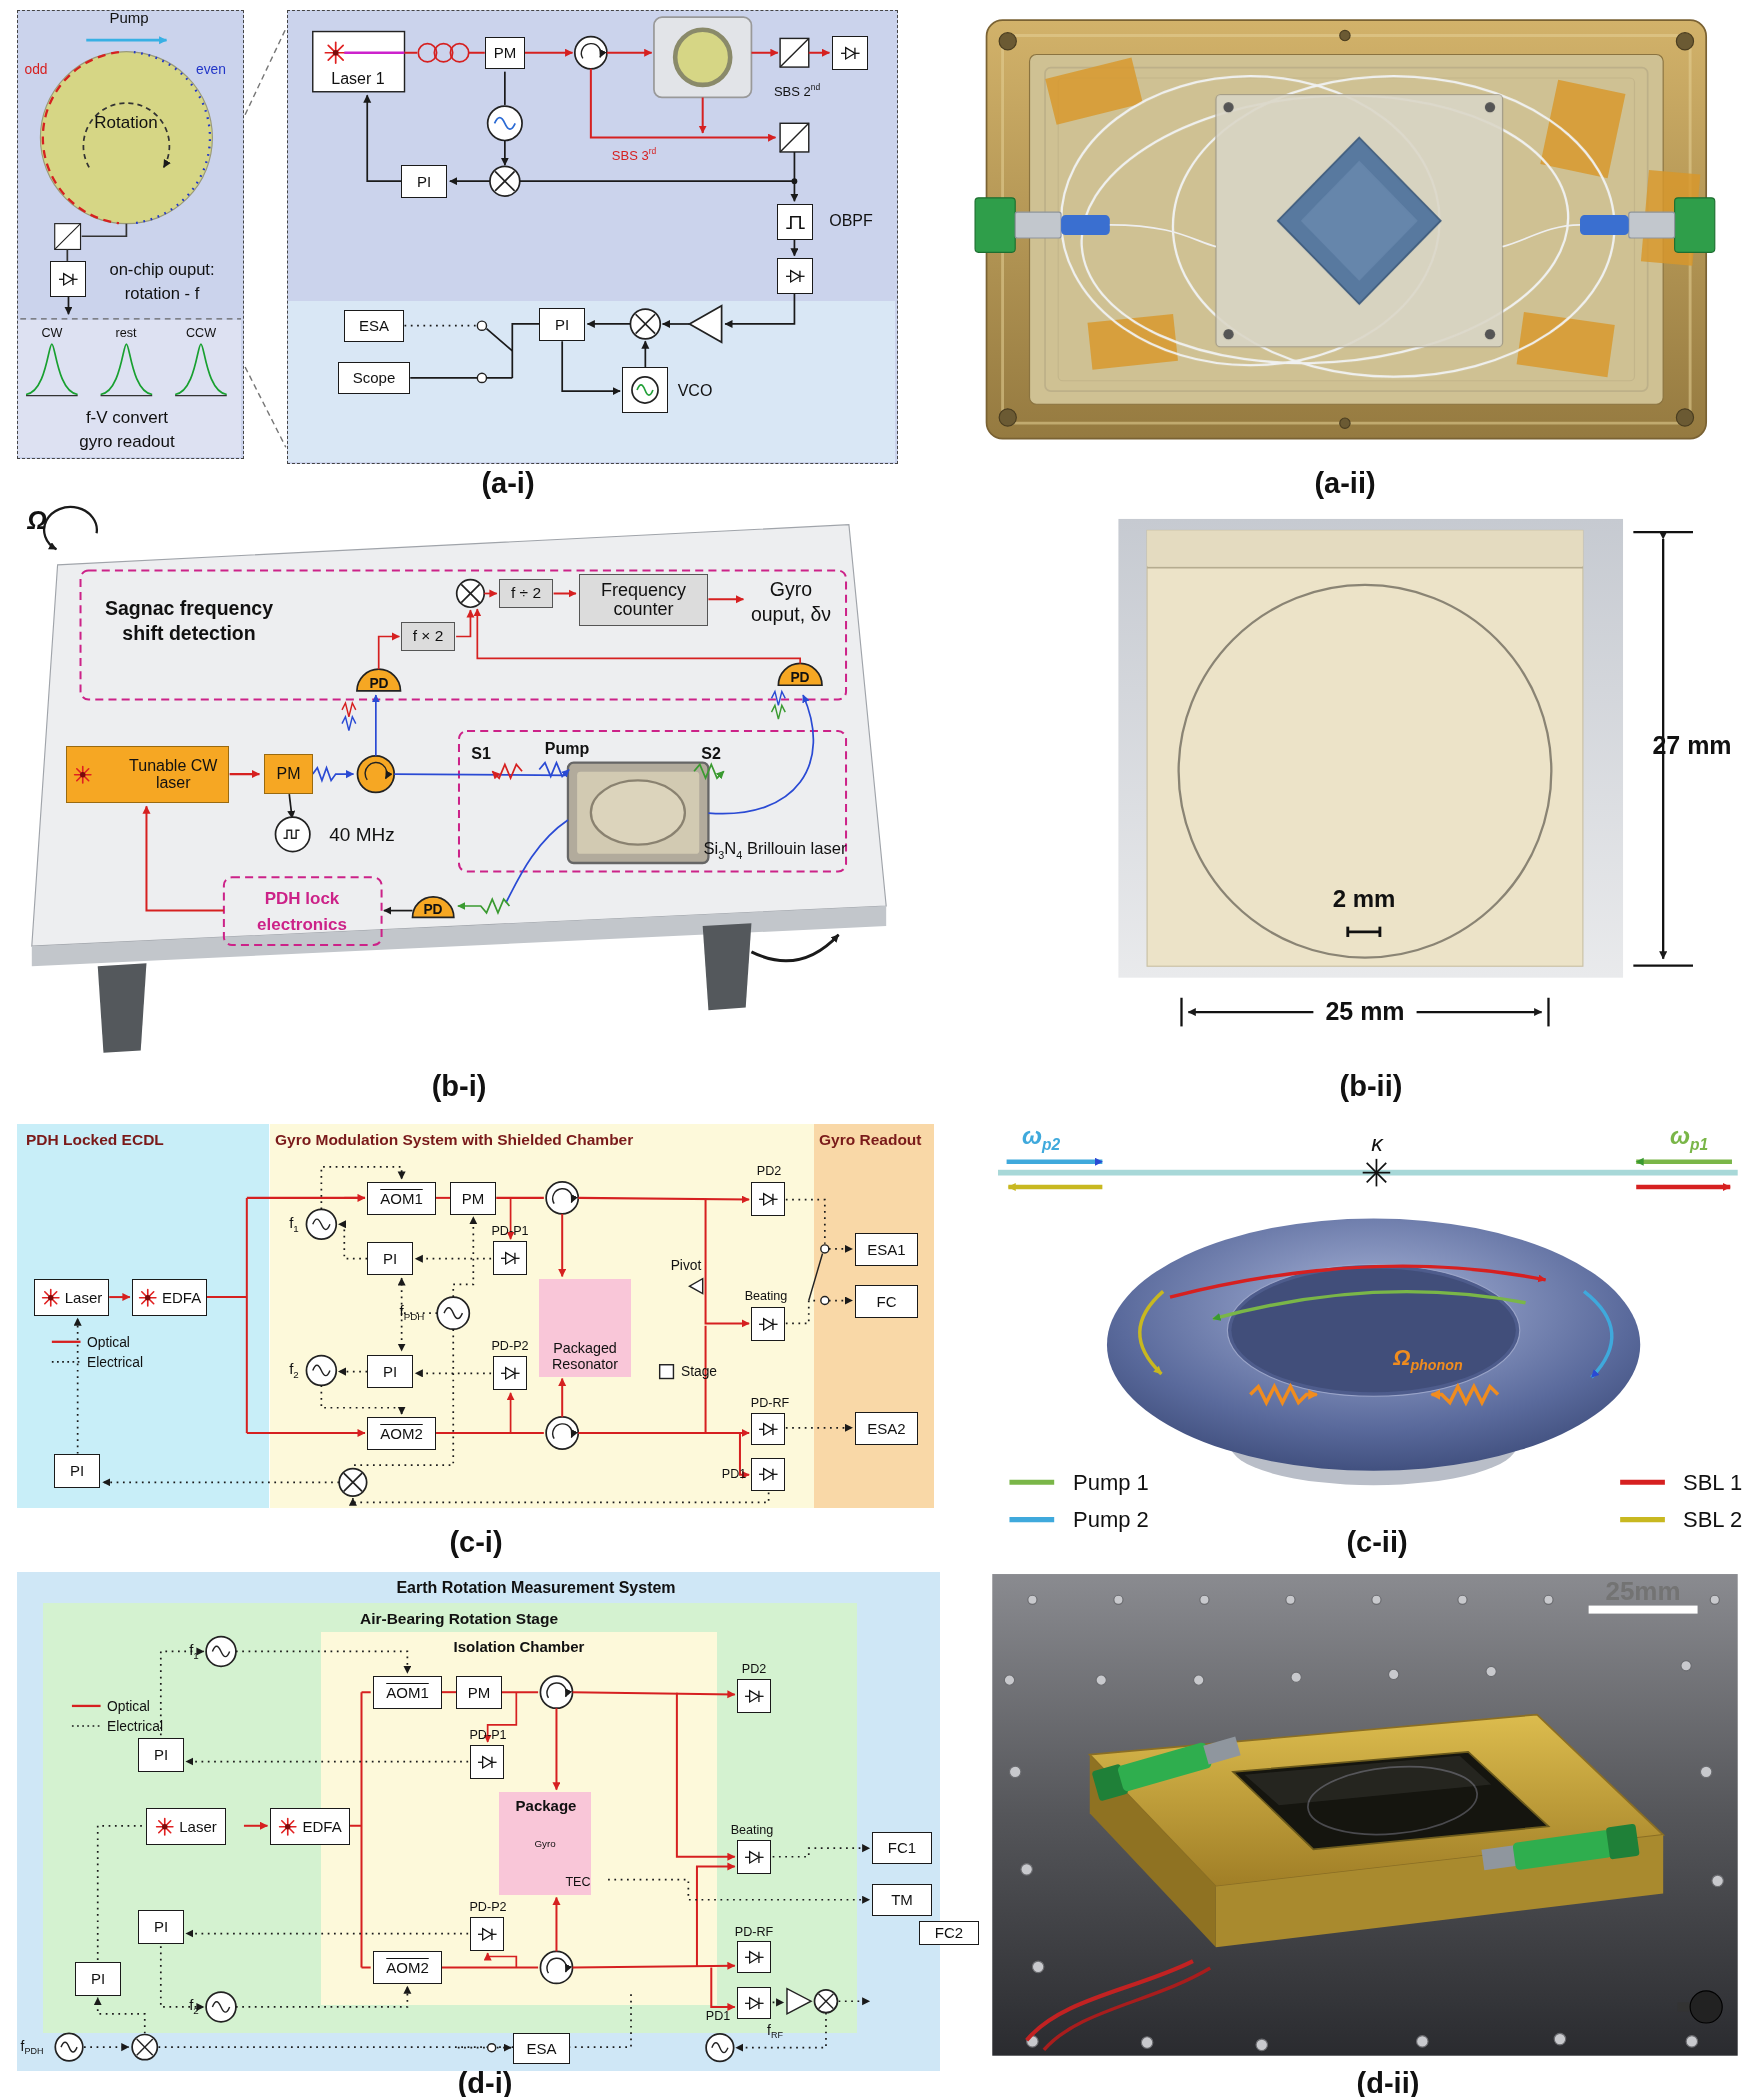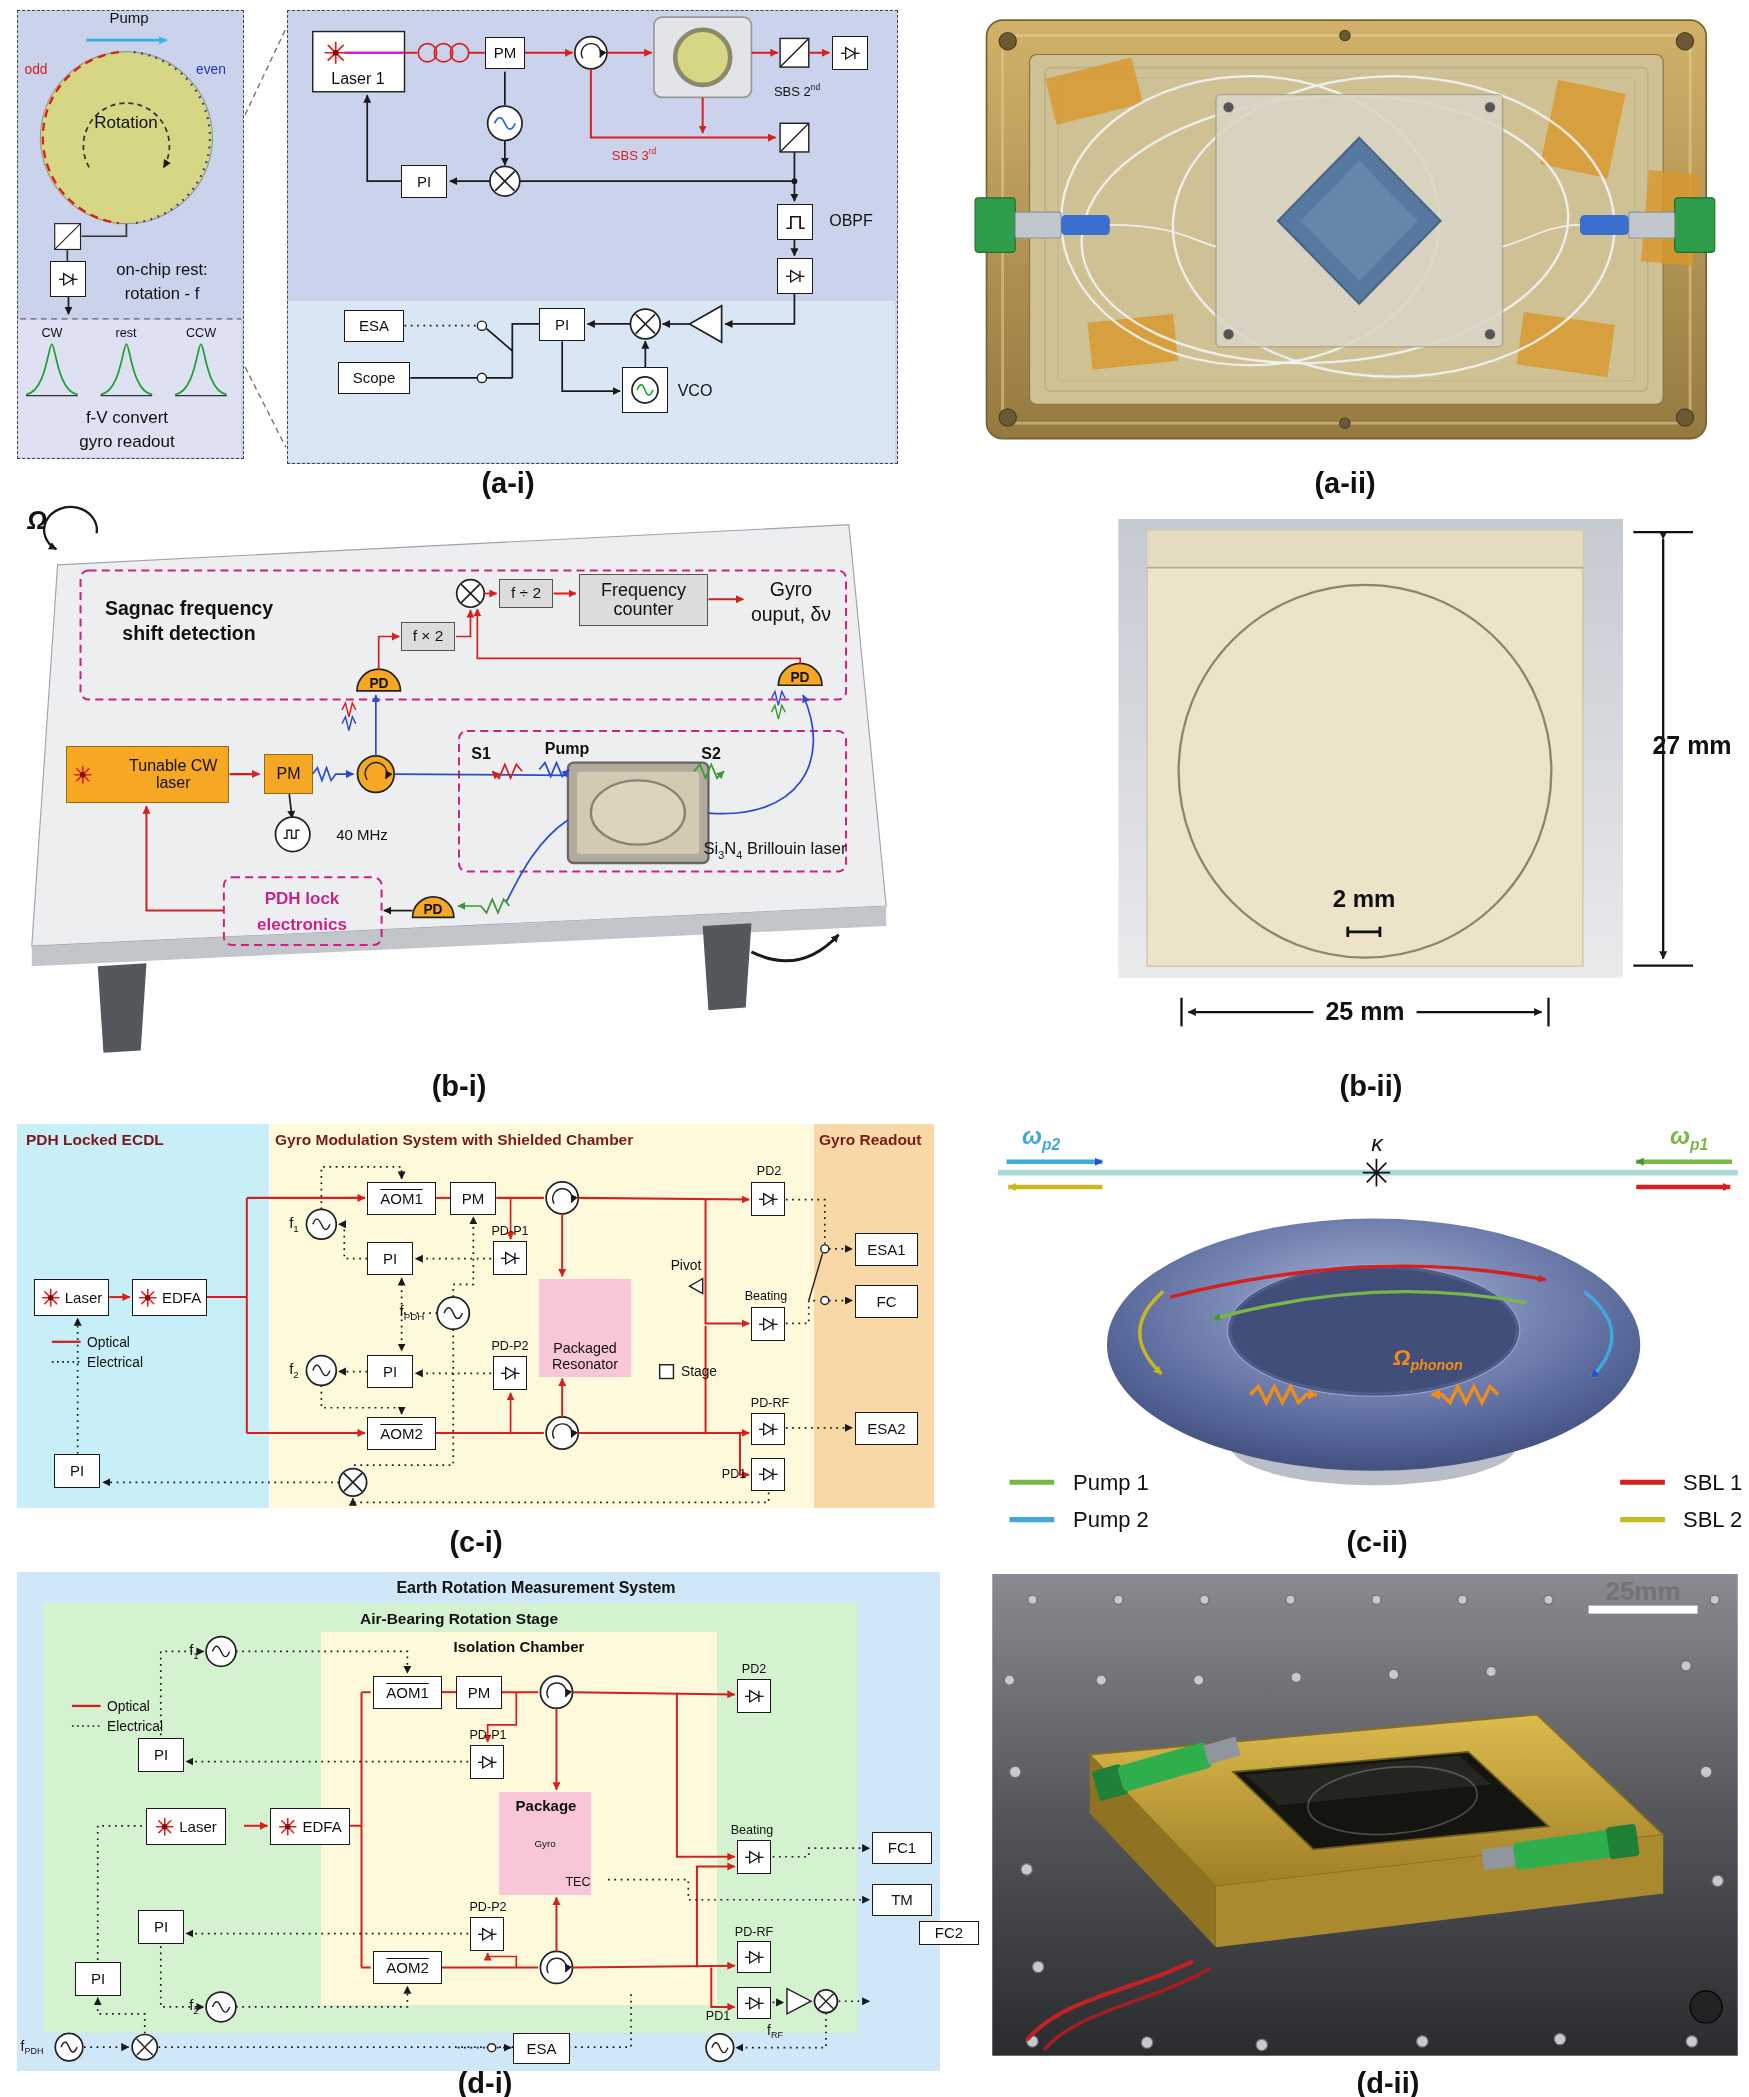--- a/index.html
+++ b/index.html
@@ -570,21 +570,21 @@
     <div class="cl" style="left:211px;top:70px;font-size:13.8px;color:#2236c8;">even</div>
     <div class="cl" style="left:126px;top:123px;font-size:17px;">Rotation</div>
     <div class="bx" style="left:50px;top:261px;width:36px;height:36px;">
       <svg class="di" viewBox="0 0 40 40">
           <path d="M11 9 L29 20 L11 31 Z" fill="none" stroke="#111" stroke-width="2.5"></path>
           <line x1="29" y1="9" x2="29" y2="31" stroke="#111" stroke-width="2.5"></line>
           <line x1="2" y1="20" x2="11" y2="20" stroke="#111" stroke-width="2.5"></line>
           <line x1="29" y1="20" x2="38" y2="20" stroke="#111" stroke-width="2.5"></line>
         </svg>
     </div>
-    <div class="cl" style="left:162px;top:270px;font-size:16.6px;">on-chip rest:</div>
+    <div class="cl" style="left:162px;top:270px;font-size:16.6px;">on-chip ouput:</div>
     <div class="cl" style="left:162px;top:294px;font-size:16.6px;">rotation - f</div>
     <div class="cl" style="left:52px;top:334px;font-size:12.6px;">CW</div>
     <div class="cl" style="left:126px;top:334px;font-size:12.6px;">rest</div>
     <div class="cl" style="left:201px;top:334px;font-size:12.6px;">CCW</div>
     <div class="cl" style="left:127px;top:418px;font-size:17px;text-align:right;">f-V convert</div>
     <div class="cl" style="left:127px;top:442px;font-size:17px;">gyro readout</div>
 
     <div class="cl" style="left:358px;top:79px;font-size:16px;">Laser 1</div>
     <div class="bx" style="left:485px;top:37px;width:40px;height:32px;">PM</div>
     <div class="cl" style="left:797px;top:91px;font-size:13px;"><span>SBS 2</span><sup>nd</sup></div>
@@ -645,21 +645,21 @@
             <line x1="18" y1="3" x2="18" y2="33"></line>
             <line x1="3" y1="18" x2="33" y2="18"></line>
             <line x1="7" y1="7" x2="29" y2="29"></line>
             <line x1="29" y1="7" x2="7" y2="29"></line>
           </g>
           <circle cx="18" cy="18" r="5" fill="#7a0c0c"></circle>
         </svg>
       <span>Tunable CW laser</span>
     </div>
     <div class="bx orangebx" style="left:264px;top:754px;width:49px;height:40px;font-size:16px;">PM</div>
-    <div class="cl" style="left:362px;top:835px;font-size:15px;">40 MHz</div>
+    <div class="cl" style="left:362px;top:835px;font-size:19px;">40 MHz</div>
     <div class="cl" style="left:302px;top:899px;font-size:17px;color:#cc2288;font-weight:bold;">PDH lock</div>
     <div class="cl" style="left:302px;top:925px;font-size:17px;color:#cc2288;font-weight:bold;">electronics</div>
     <div class="cl" style="left:481px;top:754px;font-size:16px;font-weight:bold;">S1</div>
     <div class="cl" style="left:567px;top:749px;font-size:16px;font-weight:bold;">Pump</div>
     <div class="cl" style="left:711px;top:754px;font-size:16px;font-weight:bold;">S2</div>
     <div class="cl" style="left:775px;top:851px;font-size:16.6px;"><span>Si</span><sub>3</sub><span>N</span><sub>4</sub><span> Brillouin laser</span></div>
   </div>
 
   <div class="layer">
     <div class="cl" style="left:1364px;top:899px;font-size:24px;font-weight:bold;">2 mm</div>

